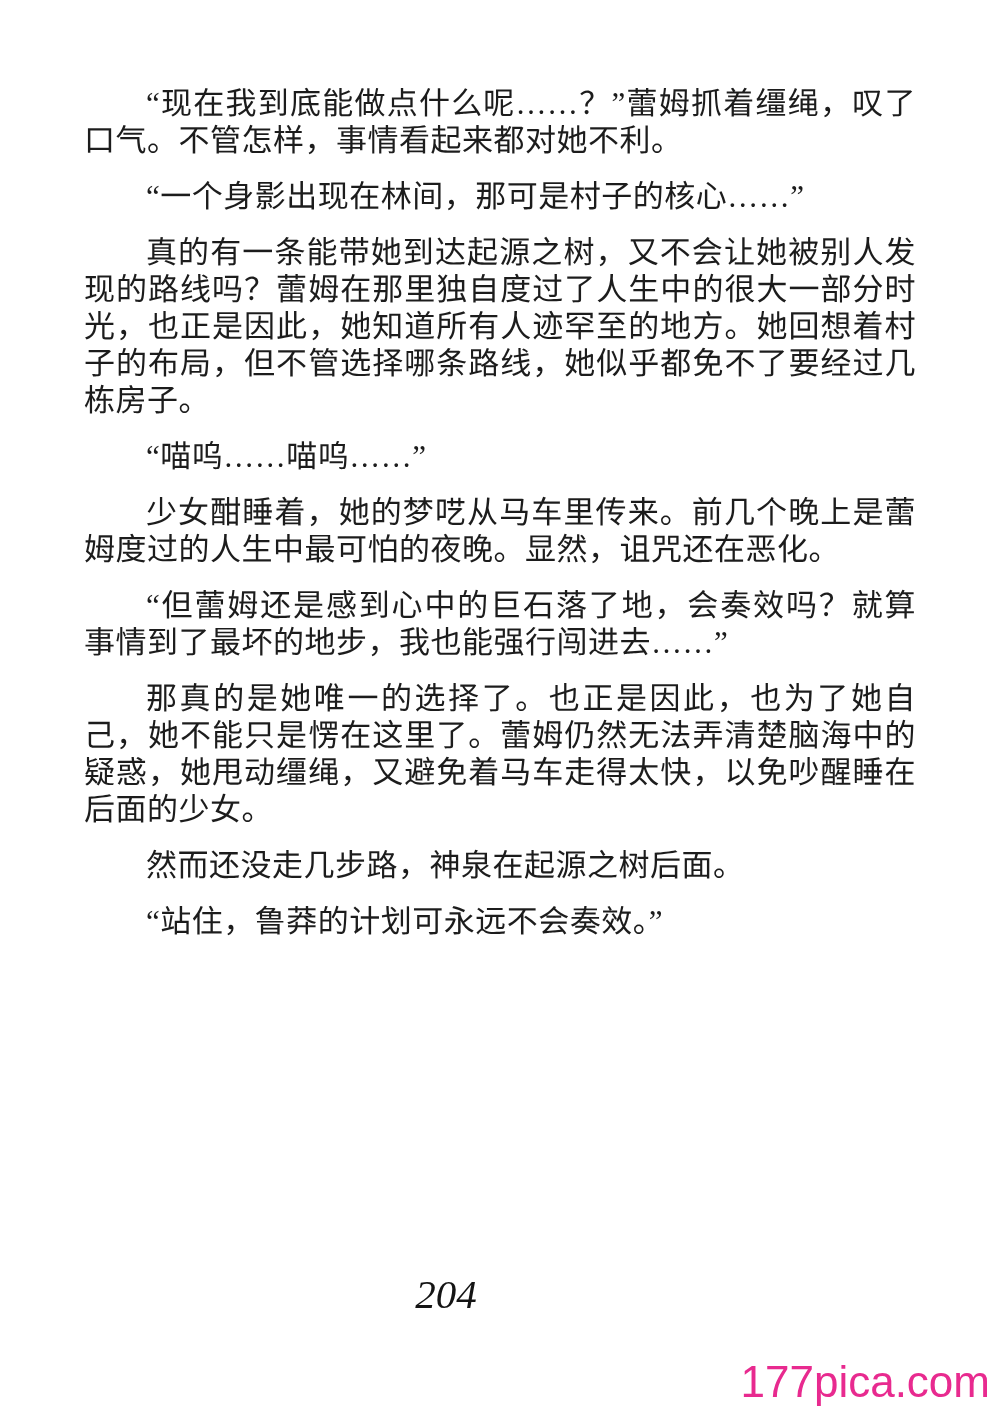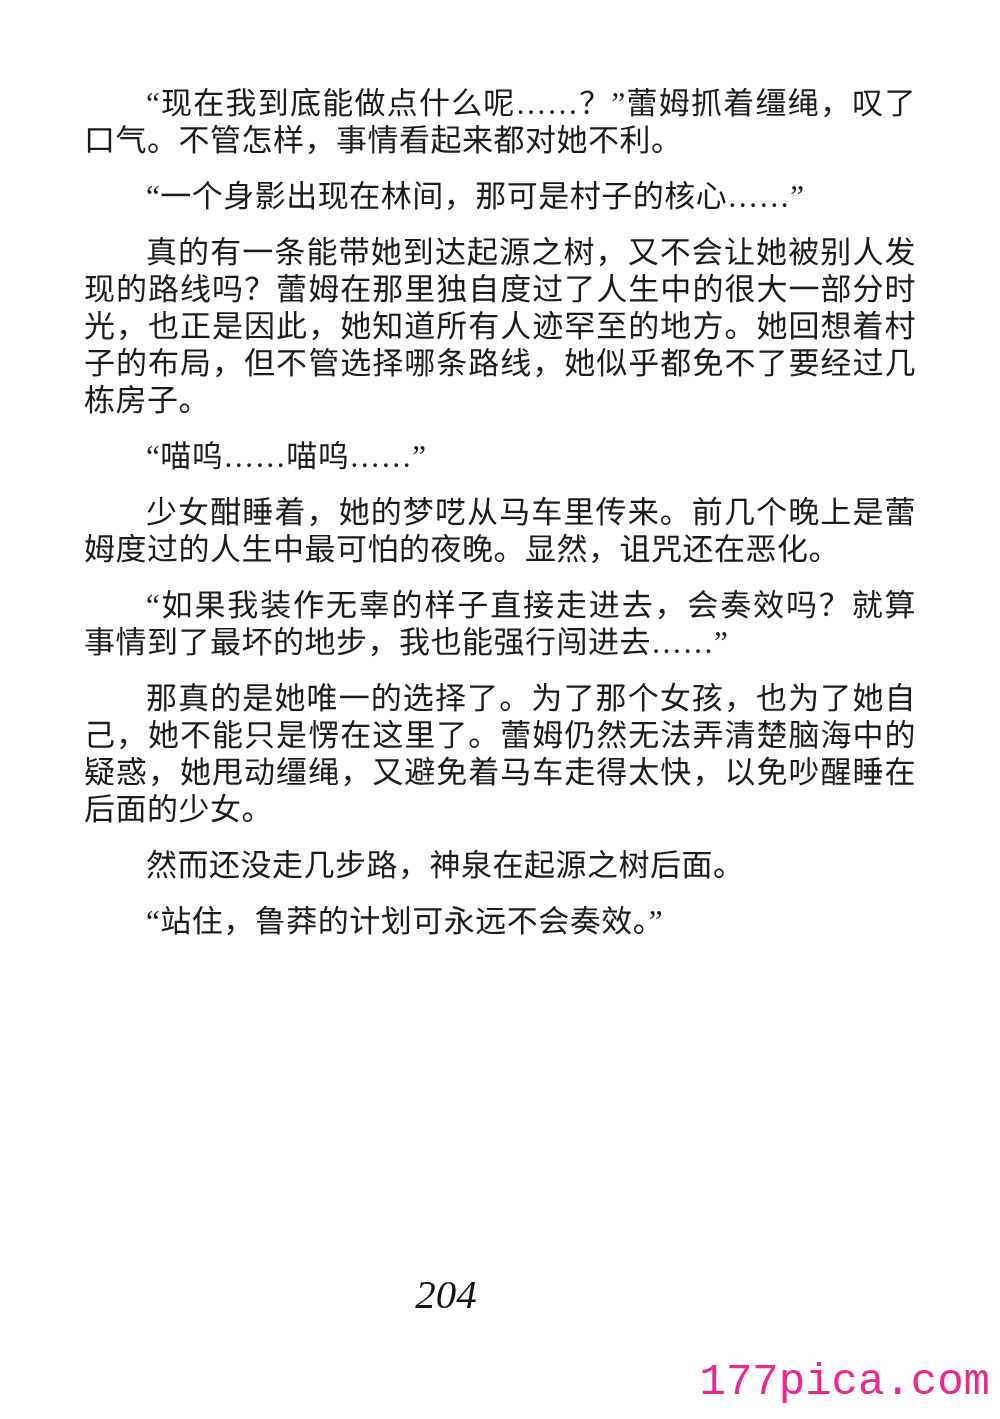--- a/index.html
+++ b/index.html
@@ -48,41 +48,41 @@
     font-family: "Liberation Serif", "DejaVu Serif", serif;
     font-style: italic;
     font-size: 41px;
     color: #141414;
   }
 
   .watermark {
     position: absolute;
     right: 10px;
     bottom: 12px;
-    font-family: Liberation Mono, monospace;
+    font-family: Liberation Sans, sans-serif;
     font-size: 44px;
     font-weight: 400;
     letter-spacing: 0px;
     color: #e82a8f;
     white-space: nowrap;
   }
 </style>
 </head>
 <body>
 
 <div class="page" style="background: rgb(255, 255, 255); color: rgb(28, 28, 28);">
 
   <div class="text-block">
     <p>“现在我到底能做点什么呢……？”蕾姆抓着缰绳，叹了口气。不管怎样，事情看起来都对她不利。</p>
     <p>“一个身影出现在林间，那可是村子的核心……”</p>
     <p>真的有一条能带她到达起源之树，又不会让她被别人发现的路线吗？蕾姆在那里独自度过了人生中的很大一部分时光，也正是因此，她知道所有人迹罕至的地方。她回想着村子的布局，但不管选择哪条路线，她似乎都免不了要经过几栋房子。</p>
     <p>“喵呜……喵呜……”</p>
     <p>少女酣睡着，她的梦呓从马车里传来。前几个晚上是蕾姆度过的人生中最可怕的夜晚。显然，诅咒还在恶化。</p>
-    <p>“如果我装作无辜的样子直接走进去，会奏效吗？就算事情到了最坏的地步，我也能强行闯进去……”</p>
-    <p>那真的是她唯一的选择了。为了那个女孩，也为了她自己，她不能只是愣在这里了。蕾姆仍然无法弄清楚脑海中的疑惑，她甩动缰绳，又避免着马车走得太快，以免吵醒睡在后面的少女。</p>
+    <p>“但蕾姆还是感到心中的巨石落了地，会奏效吗？就算事情到了最坏的地步，我也能强行闯进去……”</p>
+    <p>那真的是她唯一的选择了。也正是因此，也为了她自己，她不能只是愣在这里了。蕾姆仍然无法弄清楚脑海中的疑惑，她甩动缰绳，又避免着马车走得太快，以免吵醒睡在后面的少女。</p>
     <p>然而还没走几步路，神泉在起源之树后面。</p>
     <p>“站住，鲁莽的计划可永远不会奏效。”</p>
   </div>
 
   <div class="page-number">204</div>
 
   <div class="watermark" style="color: rgb(232, 42, 143);">177pica.com</div>
 
 </div>
 

